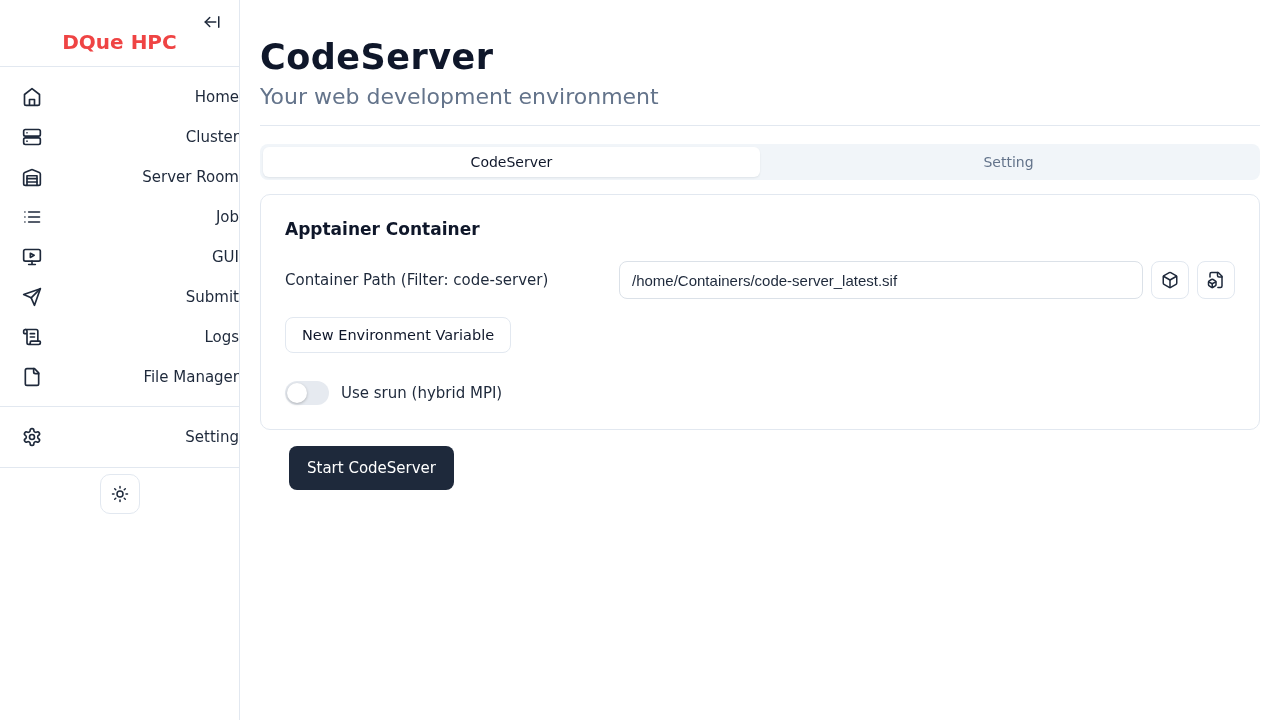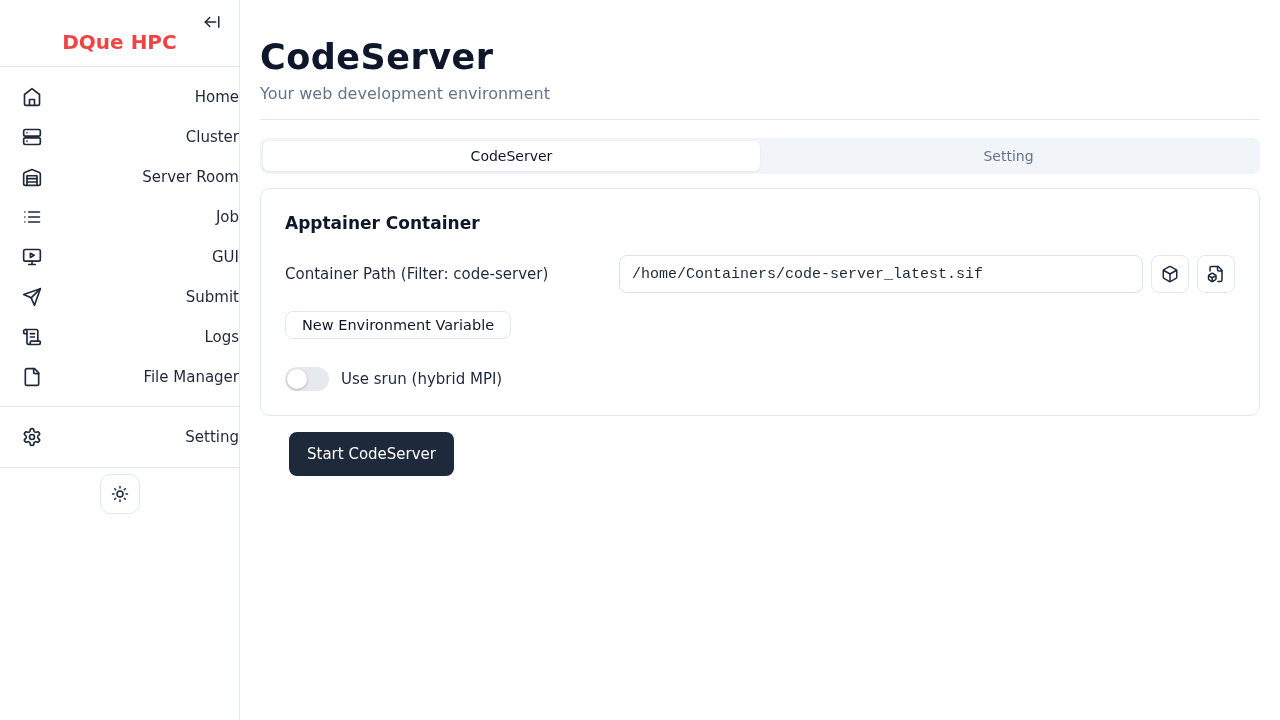--- a/index.html
+++ b/index.html
@@ -36,21 +36,21 @@
   .theme-btn {
     width:40px; height:40px; border:1px solid #e2e8f0; border-radius:10px;
     background:#fff; color:#1e293b; cursor:pointer;
     display:flex; align-items:center; justify-content:center;
   }
   .theme-btn svg { width:18px; height:18px; }
 
   
   main { flex:1; padding:36px 20px 0; }
   h1 { font-size:35px; font-weight:700; color:#0f172a; line-height:1.2; letter-spacing:.5px; }
-  .subtitle { margin-top:6px; font-size:16px; color:#64748b; }
+  .subtitle { margin-top:6px; font-size:22px; color:#64748b; }
   .rule { border:none; border-top:1px solid #e2e8f0; margin-top:16px; }
 
   .tabs {
     margin-top:18px; display:flex; height:36px;
     background:#f1f5f9; border-radius:8px; padding:3px;
   }
   .tab {
     flex:1; border:none; background:transparent; border-radius:6px;
     font-size:14px; color:#64748b; cursor:pointer;
     font-family:inherit; display:flex; align-items:center; justify-content:center;
@@ -59,30 +59,30 @@
 
   .card {
     margin-top:14px; border:1px solid #e2e8f0; border-radius:10px;
     padding:24px; background:#fff;
   }
   .card h2 { font-size:17px; font-weight:700; color:#0f172a; margin-bottom:22px; }
   .path-row { display:flex; align-items:center; gap:8px; }
   .path-row label { flex:0 0 326px; font-size:15px; color:#1e293b; }
   .path-row input {
     flex:1; height:38px; border:1px solid #dbe1e8; border-radius:8px;
-    padding:0 12px; font-size:15px; color:#1e293b; font-family:Liberation Mono, monospace; background:#fff;
+    padding:0 12px; font-size:15px; color:#1e293b; font-family:Liberation Sans, sans-serif; background:#fff;
   }
   .icon-btn {
     width:38px; height:38px; flex:0 0 38px; border:1px solid #e2e8f0; border-radius:8px;
     background:#fff; color:#1e293b; cursor:pointer;
     display:flex; align-items:center; justify-content:center;
   }
   .icon-btn svg { width:18px; height:18px; }
   .outline-btn {
-    margin-top:18px; height:28px; padding:0 16px;
+    margin-top:18px; height:36px; padding:0 16px;
     border:1px solid #e2e8f0; border-radius:8px; background:#fff;
     font-size:14.5px; color:#0f172a; cursor:pointer; font-family:inherit;
   }
   .switch-row { margin-top:28px; display:flex; align-items:center; gap:12px; }
   .switch {
     width:44px; height:24px; border-radius:12px; background:#e6eaf0;
     position:relative; cursor:pointer; display:inline-block; flex:0 0 44px;
   }
   .switch .thumb {
     position:absolute; top:2px; left:2px; width:20px; height:20px;

